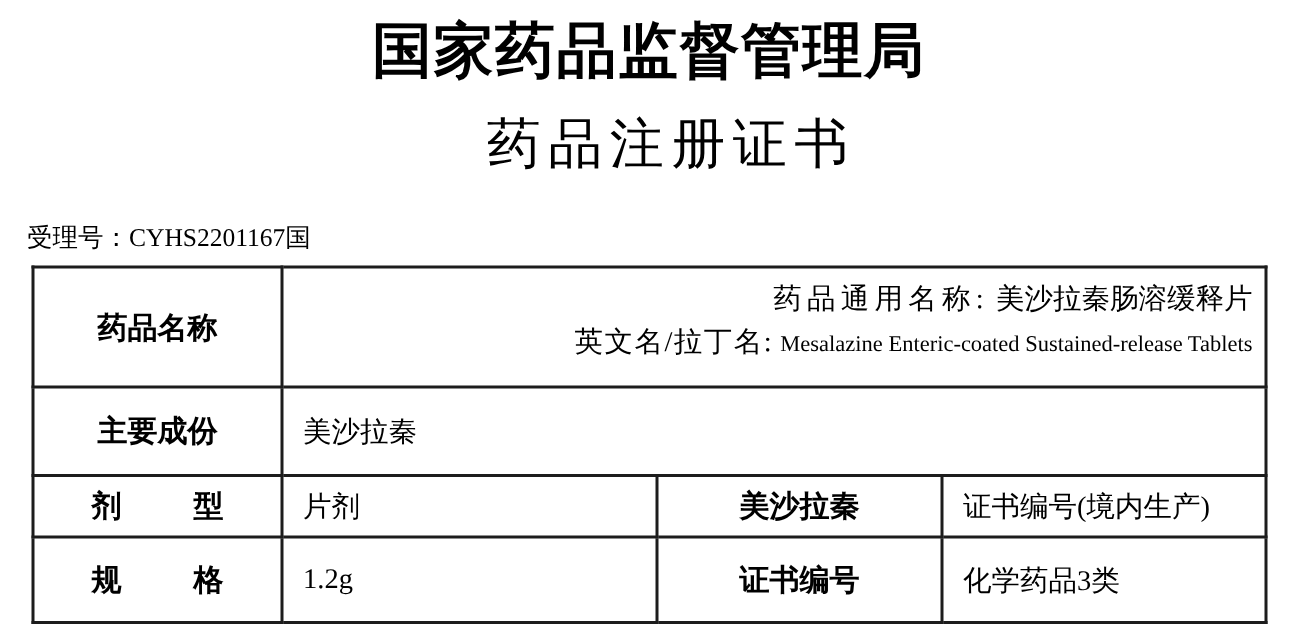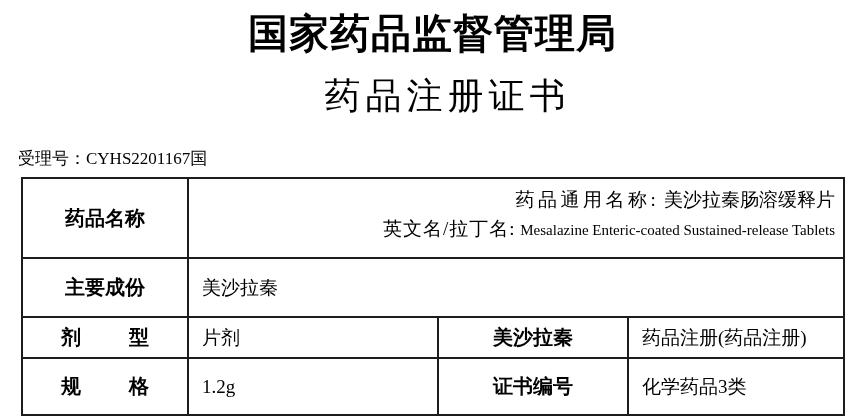--- a/index.html
+++ b/index.html
@@ -110,21 +110,21 @@
 
     <tr style="height:41px;">
       <td class="label-cell">
         <span class="spread">
               <span>剂</span>
               <span>型</span>
             </span>
       </td>
       <td class="value-cell">片剂</td>
       <td class="label-cell">美沙拉秦</td>
-      <td class="value-cell">药品注册(药品注册)</td>
+      <td class="value-cell">证书编号(境内生产)</td>
     </tr>
 
     <tr style="height:57px;">
       <td class="label-cell">
         <span class="spread">
               <span>规</span>
               <span>格</span>
             </span>
       </td>
       <td class="value-cell">1.2g</td>

